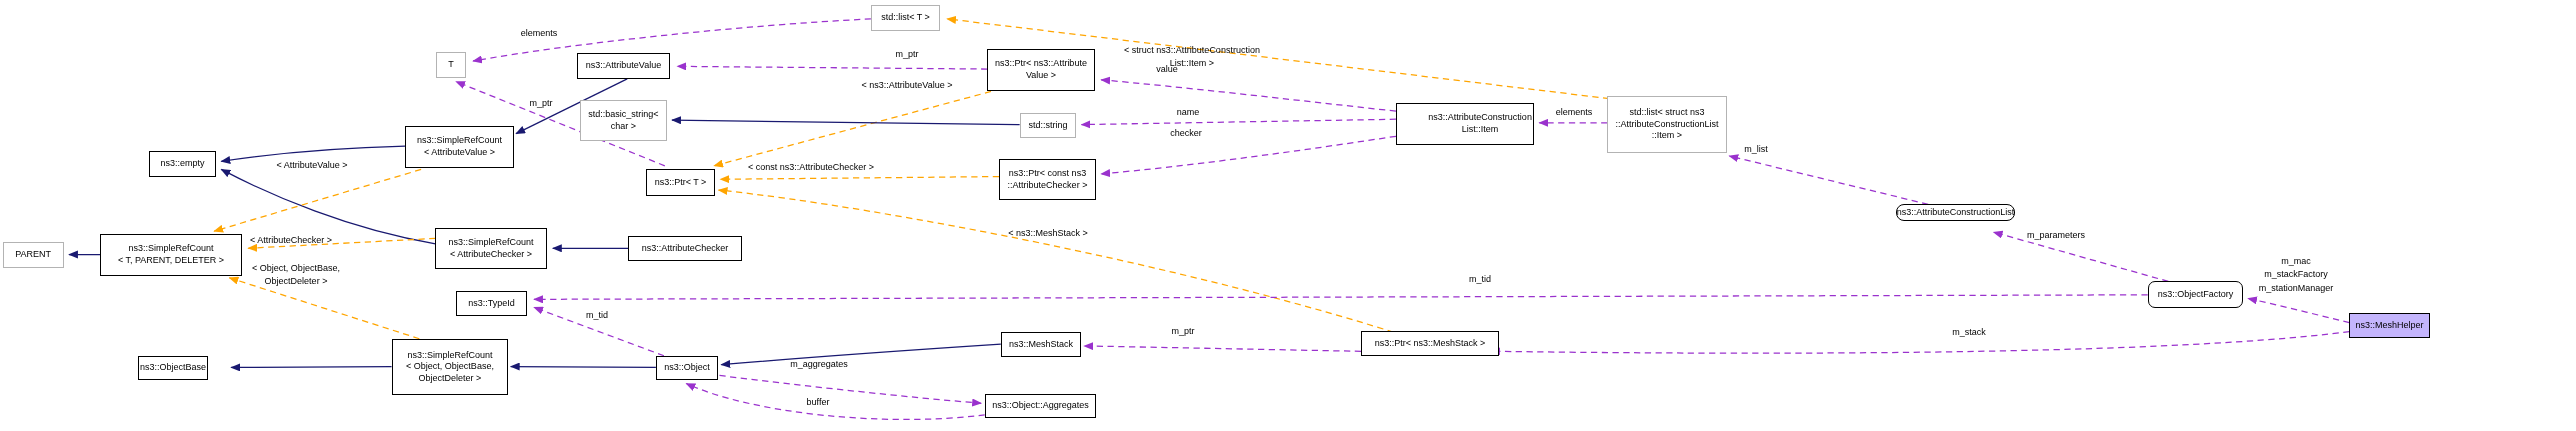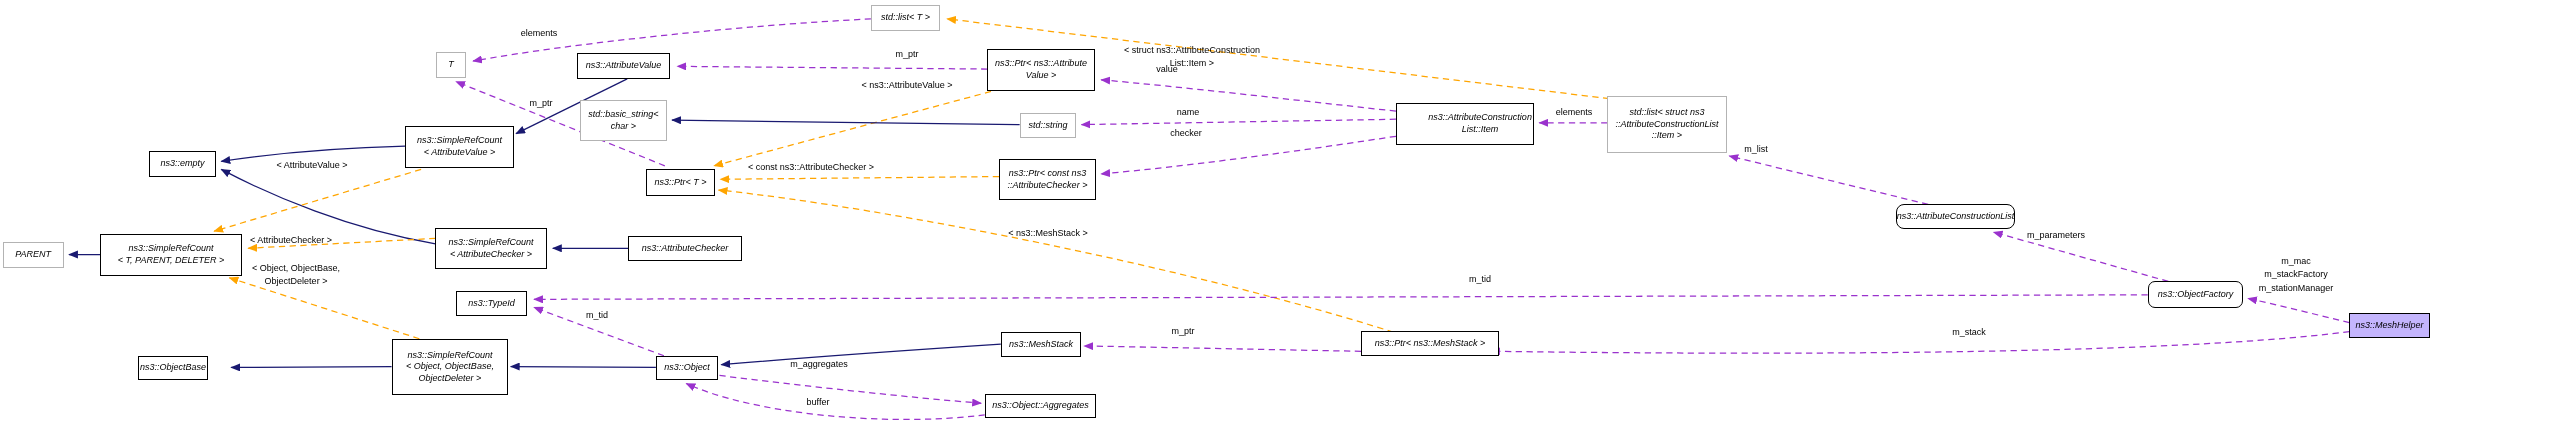--- a/index.html
+++ b/index.html
@@ -9,21 +9,21 @@
   }
   #edge-layer { position:absolute; left:0; top:0; width:2576px; height:432px; }
   .edge { fill:none; }
   .edge.inheritance { stroke:#191970; stroke-width:1.4; }
   .edge.usage { stroke:#9a32cd; stroke-width:1.4; stroke-dasharray:7,5; }
   .edge.template { stroke:#ffa500; stroke-width:1.4; stroke-dasharray:7,5; }
   .node {
     position:absolute; box-sizing:border-box; background:#ffffff;
     display:flex; align-items:center; justify-content:center;
     text-align:center; white-space:pre-line;
-    font-size:9px; line-height:11.6px; padding:0 1.8px;font-style:italic;
+    font-size:9px; line-height:11.6px; padding:0 1.8px;
   }
   .node.normal   { border:0.9px solid #000000; }
   .node.bold     { border:1.8px solid #000000; }
   .node.external { border:0.9px solid #b3b3b3; }
   .node.focus    { border:1.8px solid #000000; background:#c4b5fd; }
   .edge-label {
     position:absolute; transform:translateX(-50%);
     font-size:9px; line-height:13.4px; text-align:center; white-space:pre-line;
   }
 </style>
@@ -98,21 +98,21 @@
       <div class="node external" style="left: 1607px; top: 96px; width: 120px; height: 57px;">std::list&lt; struct ns3
 ::AttributeConstructionList
 ::Item &gt;</div>
       <div class="node external" style="left: 2.7px; top: 242px; width: 61px; height: 26px;">PARENT</div>
       <div class="node normal" style="left: 100px; top: 234px; width: 142px; height: 42px;">ns3::SimpleRefCount
 &lt; T, PARENT, DELETER &gt;</div>
       <div class="node bold" style="left: 435px; top: 228px; width: 112px; height: 41px;">ns3::SimpleRefCount
 &lt; AttributeChecker &gt;</div>
       <div class="node normal" style="left: 628px; top: 236px; width: 114px; height: 25px;">ns3::AttributeChecker</div>
       <div class="node normal" style="left: 456px; top: 291px; width: 71px; height: 25px;">ns3::TypeId</div>
-      <div class="node normal" style="left: 1896px; top: 204px; width: 119px; height: 25px; border-radius: 8px;">ns3::AttributeConstructionList</div>
+      <div class="node normal" style="left: 1896px; top: 204px; width: 119px; height: 17px; border-radius: 8px;">ns3::AttributeConstructionList</div>
       <div class="node normal" style="left: 138px; top: 356px; width: 70px; height: 24px;">ns3::ObjectBase</div>
       <div class="node normal" style="left: 392px; top: 339px; width: 116px; height: 56px;">ns3::SimpleRefCount
 &lt; Object, ObjectBase,
 ObjectDeleter &gt;</div>
       <div class="node normal" style="left: 656px; top: 356px; width: 62px; height: 24px;">ns3::Object</div>
       <div class="node bold" style="left: 1001px; top: 332px; width: 80px; height: 25px;">ns3::MeshStack</div>
       <div class="node bold" style="left: 1361px; top: 331px; width: 138px; height: 25px; text-align: center;">ns3::Ptr&lt; ns3::MeshStack &gt;</div>
       <div class="node bold" style="left: 985px; top: 394px; width: 111px; height: 24px;">ns3::Object::Aggregates</div>
       <div class="node normal" style="left: 2148px; top: 281px; width: 95px; height: 27px; border-radius: 7px;">ns3::ObjectFactory</div>
       <div class="node focus" style="left: 2349px; top: 313px; width: 81px; height: 25px;">ns3::MeshHelper</div>

